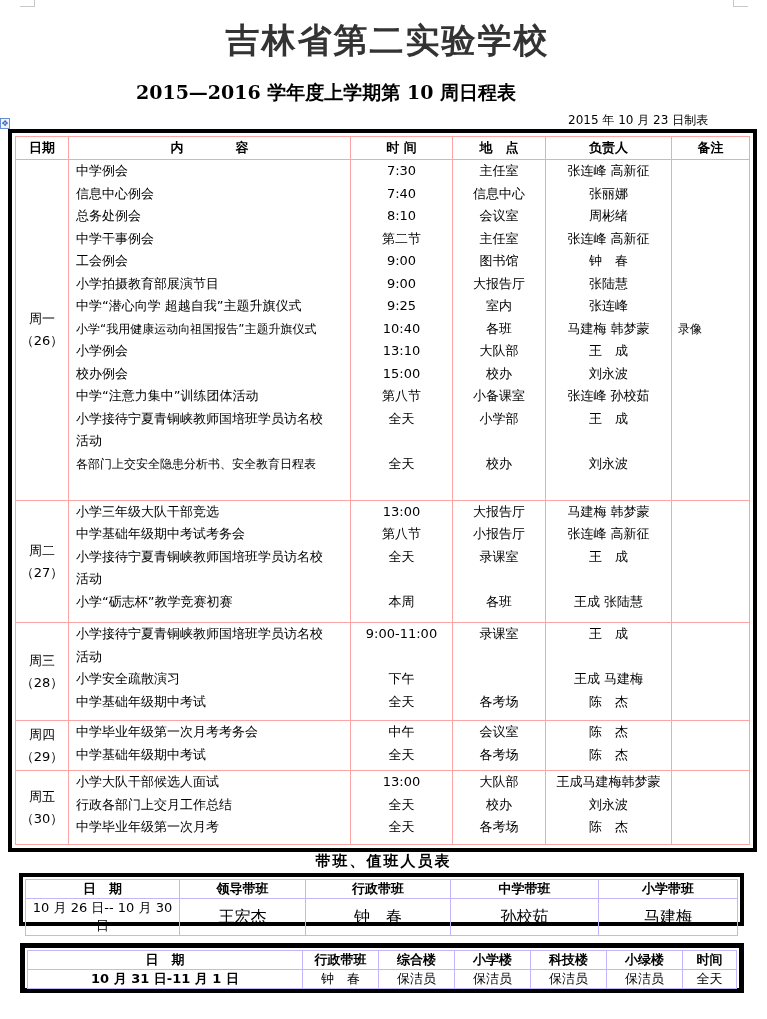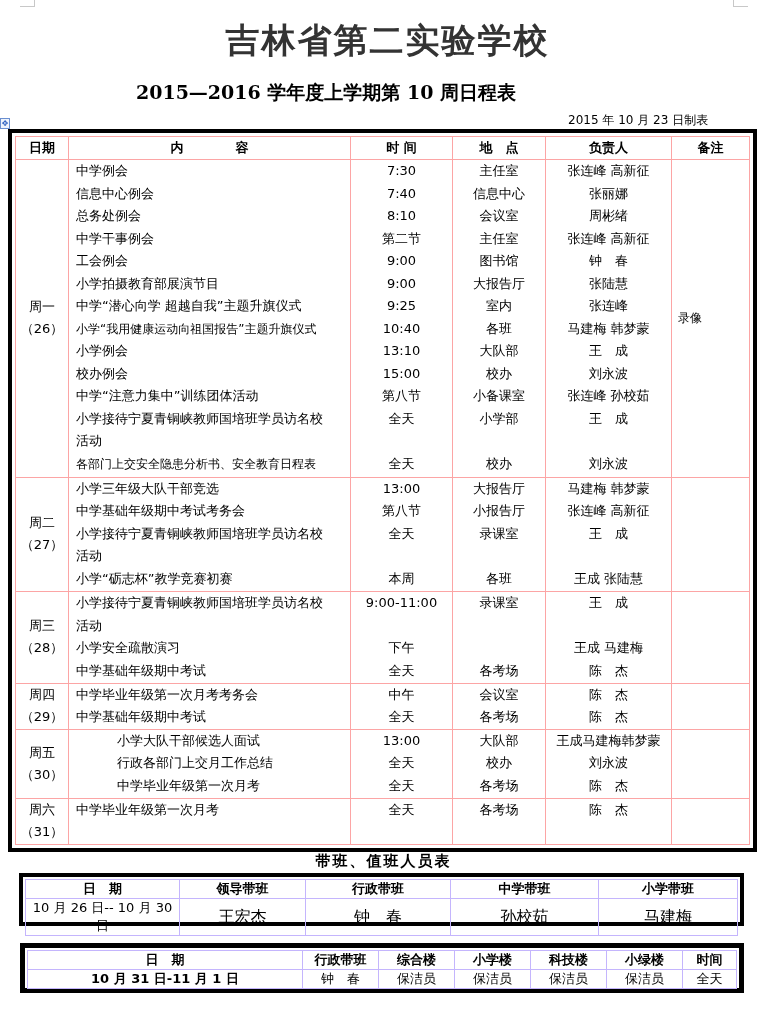--- a/index.html
+++ b/index.html
@@ -239,62 +239,39 @@
             <div class="line">陈　杰</div>
             <div class="line">陈　杰</div>
           </td>
           <td class="note"></td>
         </tr>
         <tr>
           <td class="day-cell">
             <div>周五</div>
             <div>（30）</div>
           </td>
-          <td class="content" style="vertical-align: top; padding-left: 41px;">
+          <td class="content" style="vertical-align: top;">
             <div class="line">小学大队干部候选人面试</div>
             <div class="line">行政各部门上交月工作总结</div>
             <div class="line">中学毕业年级第一次月考</div>
           </td>
           <td class="center" style="vertical-align: top;">
             <div class="line">13:00</div>
             <div class="line">全天</div>
             <div class="line">全天</div>
           </td>
           <td class="center" style="vertical-align: top;">
             <div class="line">大队部</div>
             <div class="line">校办</div>
             <div class="line">各考场</div>
           </td>
           <td class="center" style="vertical-align: top;">
             <div class="line">王成马建梅韩梦蒙</div>
             <div class="line">刘永波</div>
             <div class="line">陈　杰</div>
-          </td>
-          <td class="note"></td>
-        </tr>
-        <tr>
-          <td class="day-cell">
-            <div>周六</div>
-            <div>（31）</div>
-          </td>
-          <td class="content" style="vertical-align: top;">
-            <div class="line">中学毕业年级第一次月考</div>
-            <div class="line">&nbsp;</div>
-          </td>
-          <td class="center" style="vertical-align: top;">
-            <div class="line">全天</div>
-            <div class="line">&nbsp;</div>
-          </td>
-          <td class="center" style="vertical-align: top;">
-            <div class="line">各考场</div>
-            <div class="line">&nbsp;</div>
-          </td>
-          <td class="center" style="vertical-align: top;">
-            <div class="line">陈　杰</div>
-            <div class="line">&nbsp;</div>
           </td>
           <td class="note"></td>
         </tr>
       </tbody>
   </table>
 </div>
 
 <div class="duty-title">带班、值班人员表</div>
 
 <div class="frame2">

